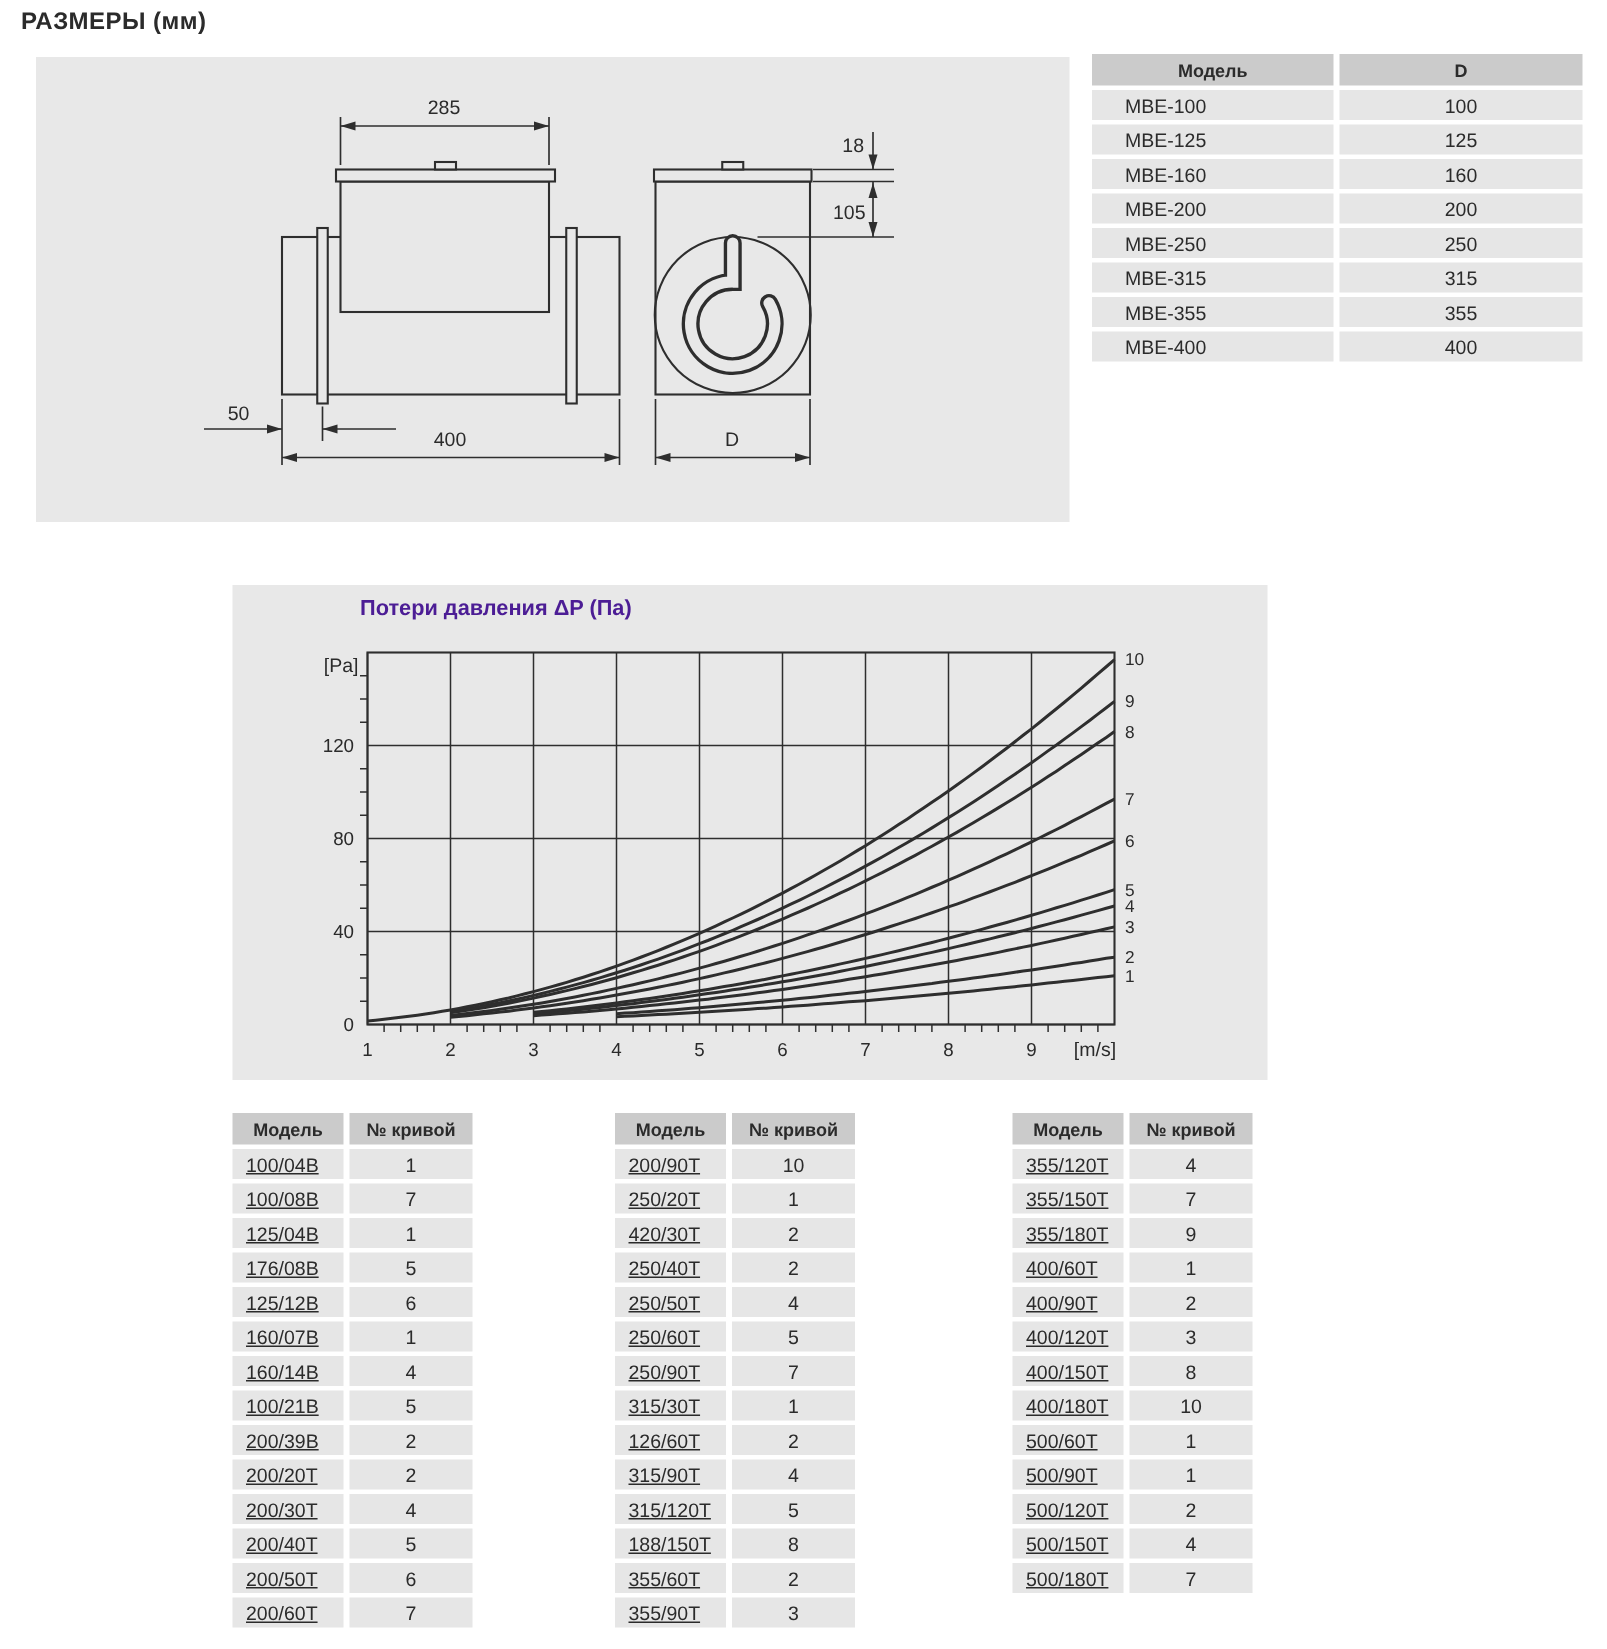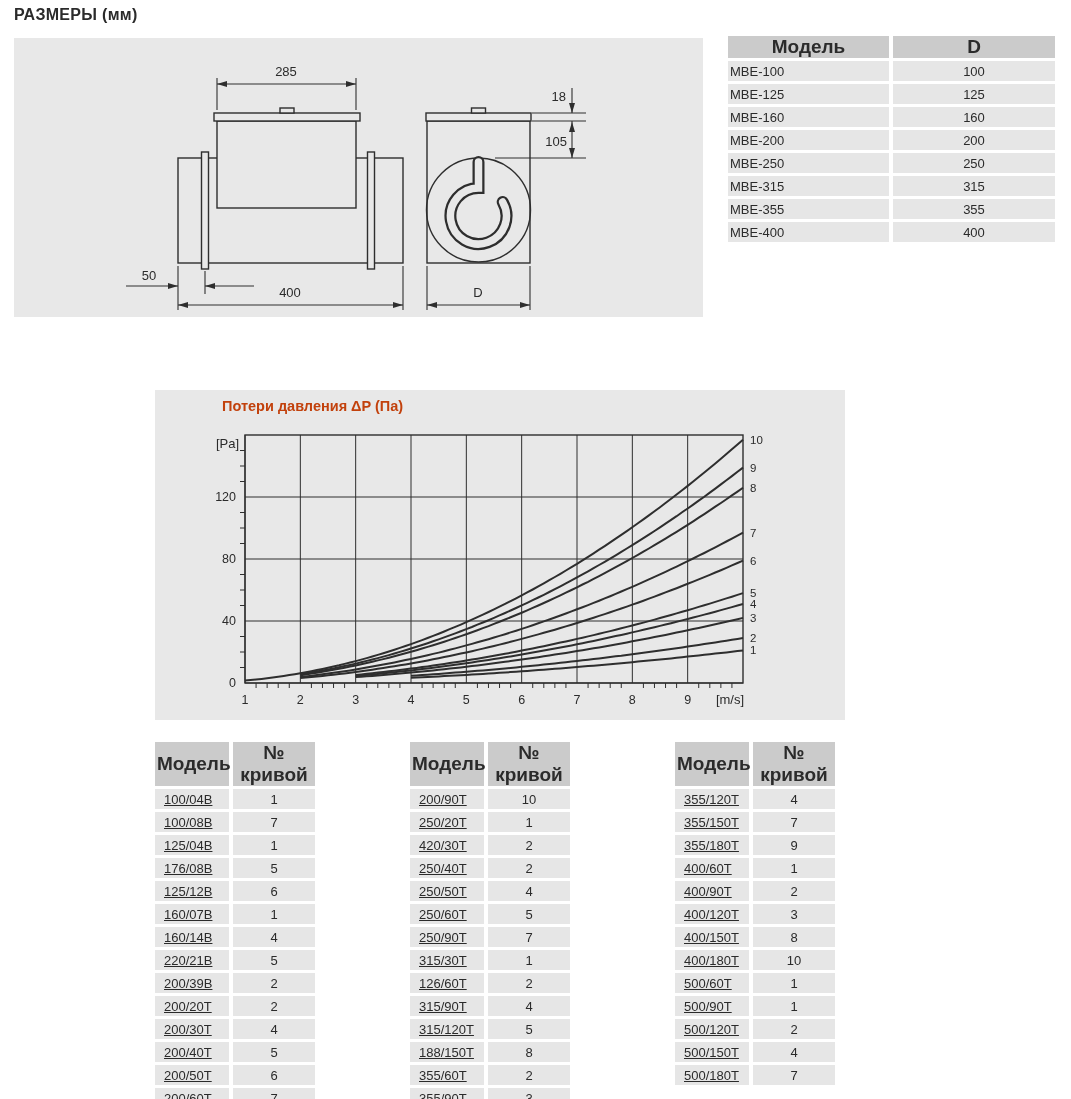--- a/index.html
+++ b/index.html
@@ -7,52 +7,52 @@
   body {
     width:1071px; height:1099px; position:relative;
     font-family:"Liberation Sans","DejaVu Sans",sans-serif;
     color:#2b2b2b;
   }
   .page-title {
     position:absolute; left:14px; top:6px;
     font-size:16px; font-weight:bold; letter-spacing:0.3px; color:#2b2b2b;text-align:right;
   }
   .panel { position:absolute; background:#e8e8e8; }
-  .drawing-panel { left:14px; top:38px; width:689px; height:279px; }
+  .drawing-panel { left:24px; top:38px; width:689px; height:310px; }
   .chart-panel   { left:155px; top:390px; width:690px; height:330px; }
   .chart-title {
-    position:absolute; left:67px; top:8px;
-    font-size:14.5px; font-weight:bold; color:#c2410c;
+    position:absolute; left:85px; top:8px;
+    font-size:14.5px; font-weight:bold; color:#4c1d95;
   }
   svg { display:block; }
   .ln   { stroke:#2e2e2e; stroke-width:1.4; fill:none; }
   .fill { stroke:#2e2e2e; stroke-width:1.4; fill:#e8e8e8; }
   .dim line { stroke:#2e2e2e; stroke-width:1.1; }
   .dim polygon { fill:#2e2e2e; stroke:none; }
   .dim text, .dwg-text {
     font-family:"Liberation Sans","DejaVu Sans",sans-serif;
     font-size:13px; fill:#2b2b2b;
   }
   .chart-svg line, .chart-svg rect, .chart-svg polyline { stroke:#2e2e2e; fill:none; }
   .chart-svg text { font-family:"Liberation Sans","DejaVu Sans",sans-serif; fill:#2b2b2b; }
 
   table {
     position:absolute; border-collapse:separate; border-spacing:4px 3px;
     table-layout:fixed;
   }
   th {
-    background:#cbcbcb; font-weight:bold; font-size:19px;
+    background:#cbcbcb; font-weight:bold; font-size:12px;
     height:21px; text-align:center; padding:0 2px;
   }
   td {
     background:#e6e6e6; font-size:13px;
     height:20px; text-align:center; padding:0 2px;
   }
   .t-dims  { left:724px; top:33px;  width:335px; }
-  .t-dims  td:first-child { text-align:left; padding-left:2px; }
+  .t-dims  td:first-child { text-align:left; padding-left:22px; }
   .t-curve td:first-child { text-align:left; padding-left:9px;text-decoration:underline;  }
   .t-c1 { left:151px; top:739px; width:168px; }
   .t-c2 { left:406px; top:739px; width:168px; }
   .t-c3 { left:671px; top:739px; width:168px; }
 </style>
 </head>
 <body>
 
 <div class="page-title">РАЗМЕРЫ (мм)</div>
 
@@ -317,21 +317,21 @@
       </tr>
       <tr>
         <td>160/07B</td>
         <td>1</td>
       </tr>
       <tr>
         <td>160/14B</td>
         <td>4</td>
       </tr>
       <tr>
-        <td>220/21B</td>
+        <td>100/21B</td>
         <td>5</td>
       </tr>
       <tr>
         <td>200/39B</td>
         <td>2</td>
       </tr>
       <tr>
         <td>200/20T</td>
         <td>2</td>
       </tr>

